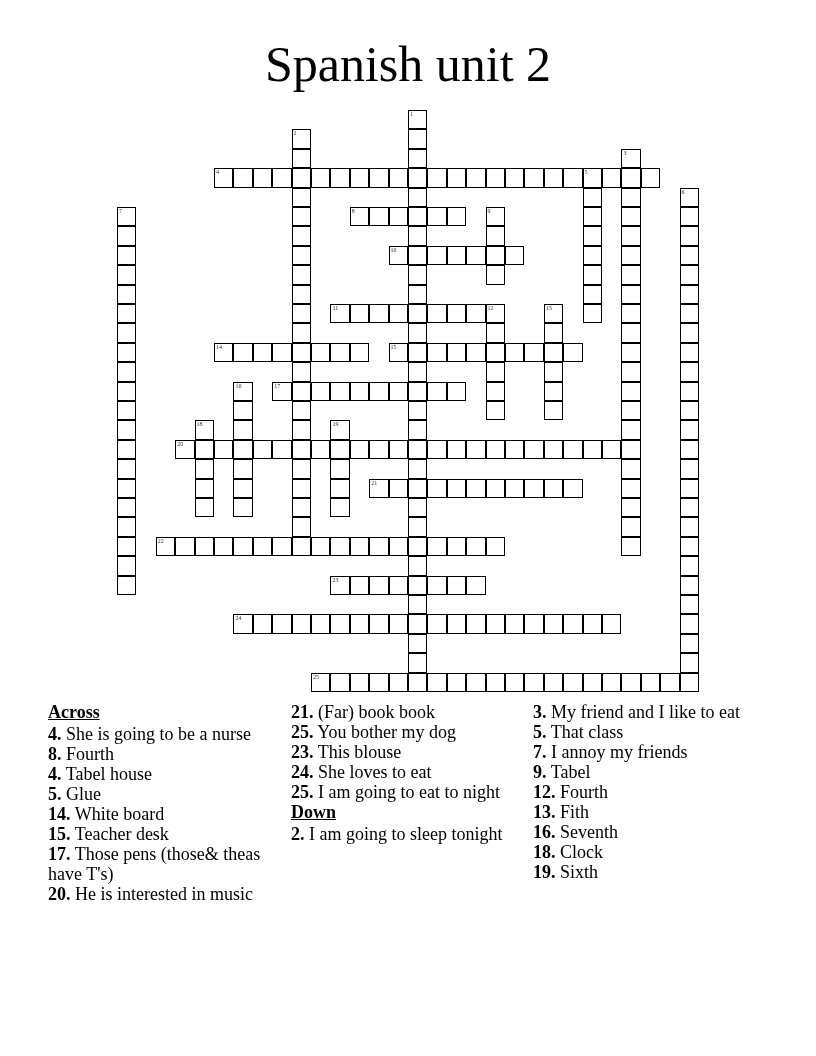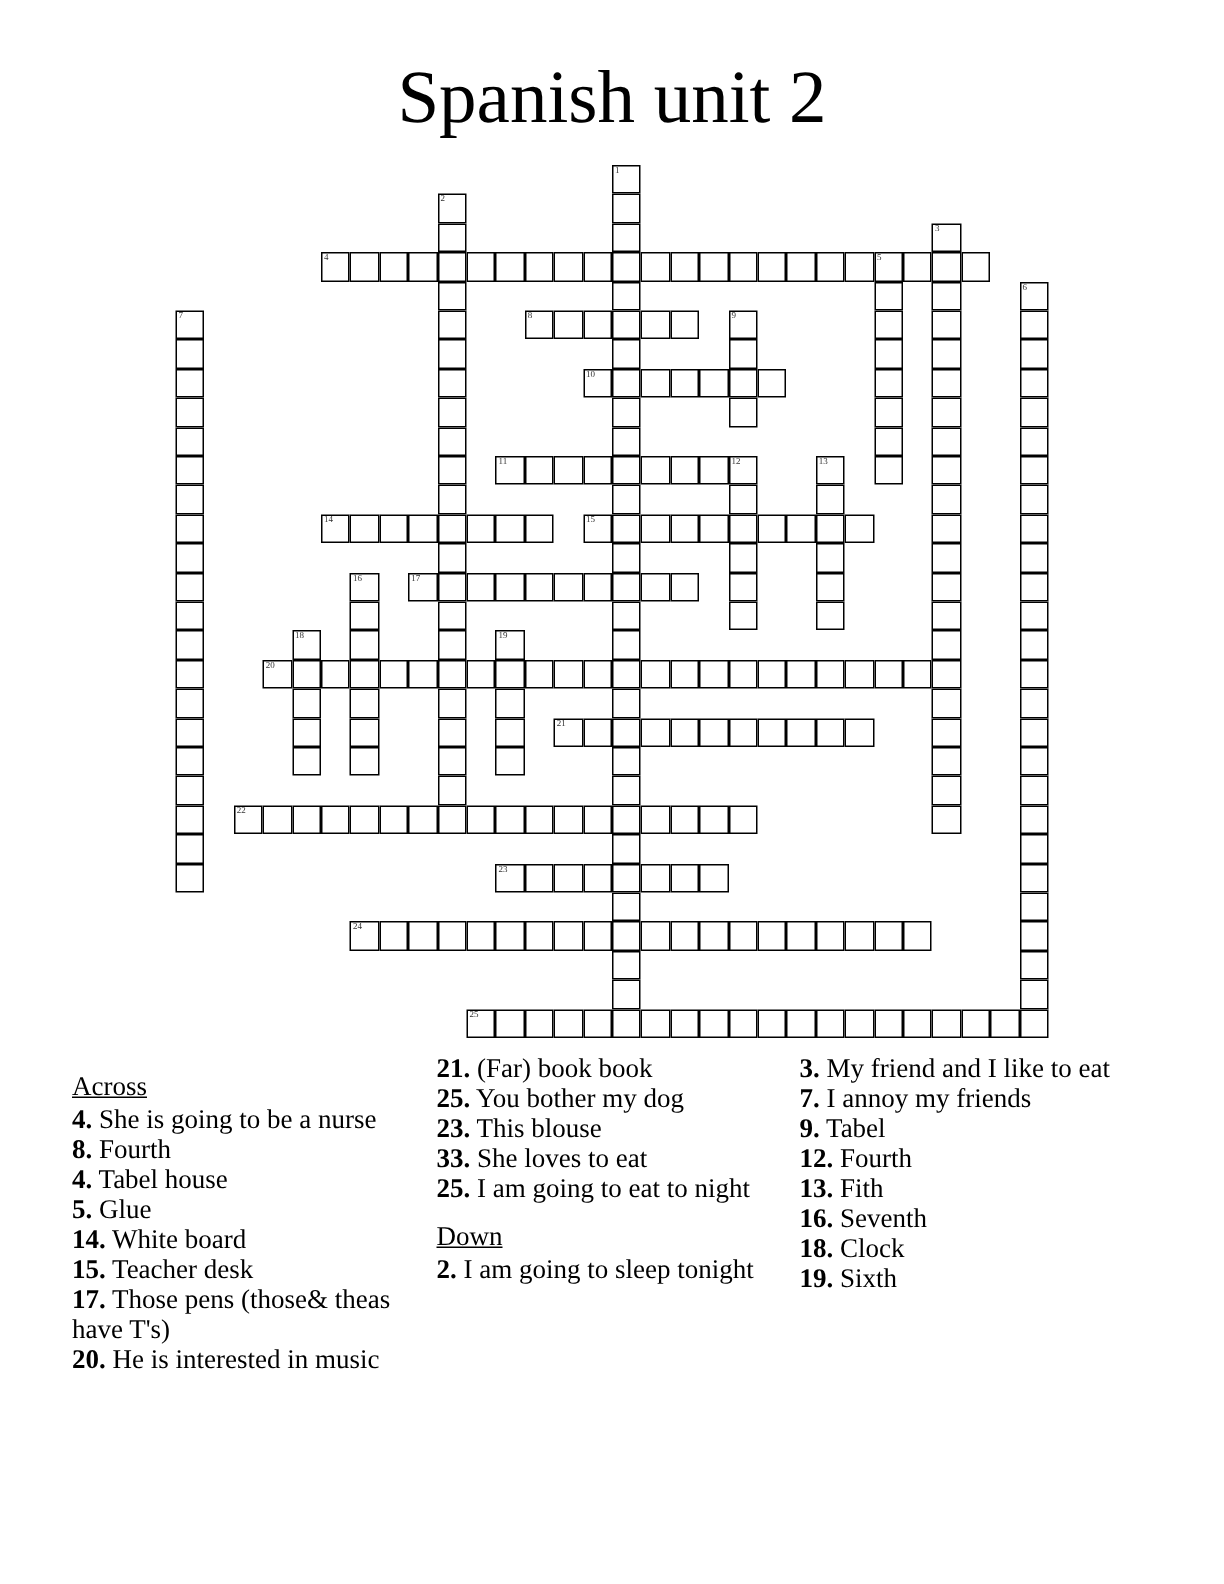--- a/index.html
+++ b/index.html
@@ -7,21 +7,21 @@
          font-family:"Liberation Serif", "DejaVu Serif", serif; color:#000; }
   .title { position:absolute; left:0; top:34px; width:816px; text-align:center;
            font-size:50px; line-height:60px; }
   .grid { position:absolute; left:0; top:0; width:816px; height:700px; }
   .cell { position:absolute; width:19.4px; height:19.4px; box-sizing:border-box;
           border:1px solid #000; background:#fff; }
   .cell .num { position:absolute; left:1px; top:0px; font-size:6px; line-height:7px; color:#333; }
   .clues { position:absolute; top:702px; font-size:18px; line-height:20px; }
   .col { position:absolute; width:236px; }
   .col1 { left:48px; } .col2 { left:291px; } .col3 { left:533px; }
-  .head { font-weight:normal; text-decoration:underline; margin:12px 0 2px 0; }
+  .head { font-weight:bold; text-decoration:underline; margin:0 0 2px 0; }
   .clue { margin:0 0 0 0; }
   .clue b { font-weight:bold; }
 </style>
 </head>
 <body>
 
 <div class="title">Spanish unit 2</div>
 
 <div class="grid" id="grid">
     <div class="cell" style="left: 408px; top: 110px;">
@@ -391,27 +391,28 @@
     <div class="clue"><b>5.</b> <span>Glue</span></div>
     <div class="clue"><b>14.</b> <span>White board</span></div>
     <div class="clue"><b>15.</b> <span>Teacher desk</span></div>
     <div class="clue"><b>17.</b> <span>Those pens (those&amp; theas have T's)</span></div>
     <div class="clue"><b>20.</b> <span>He is interested in music</span></div>
   </div>
   <div class="col col2">
     <div class="clue"><b>21.</b> <span>(Far) book book</span></div>
     <div class="clue"><b>25.</b> <span>You bother my dog</span></div>
     <div class="clue"><b>23.</b> <span>This blouse</span></div>
-    <div class="clue"><b>33.</b> <span>She loves to eat</span></div>
+    <div class="clue"><b>24.</b> <span>She loves to eat</span></div>
     <div class="clue"><b>25.</b> <span>I am going to eat to night</span></div>
     <div class="head">Down</div>
     <div class="clue"><b>2.</b> <span>I am going to sleep tonight</span></div>
   </div>
   <div class="col col3">
     <div class="clue"><b>3.</b> <span>My friend and I like to eat</span></div>
+    <div class="clue"><b>5.</b> <span>That class</span></div>
     <div class="clue"><b>7.</b> <span>I annoy my friends</span></div>
     <div class="clue"><b>9.</b> <span>Tabel</span></div>
     <div class="clue"><b>12.</b> <span>Fourth</span></div>
     <div class="clue"><b>13.</b> <span>Fith</span></div>
     <div class="clue"><b>16.</b> <span>Seventh</span></div>
     <div class="clue"><b>18.</b> <span>Clock</span></div>
     <div class="clue"><b>19.</b> <span>Sixth</span></div>
   </div>
 </div>
 

